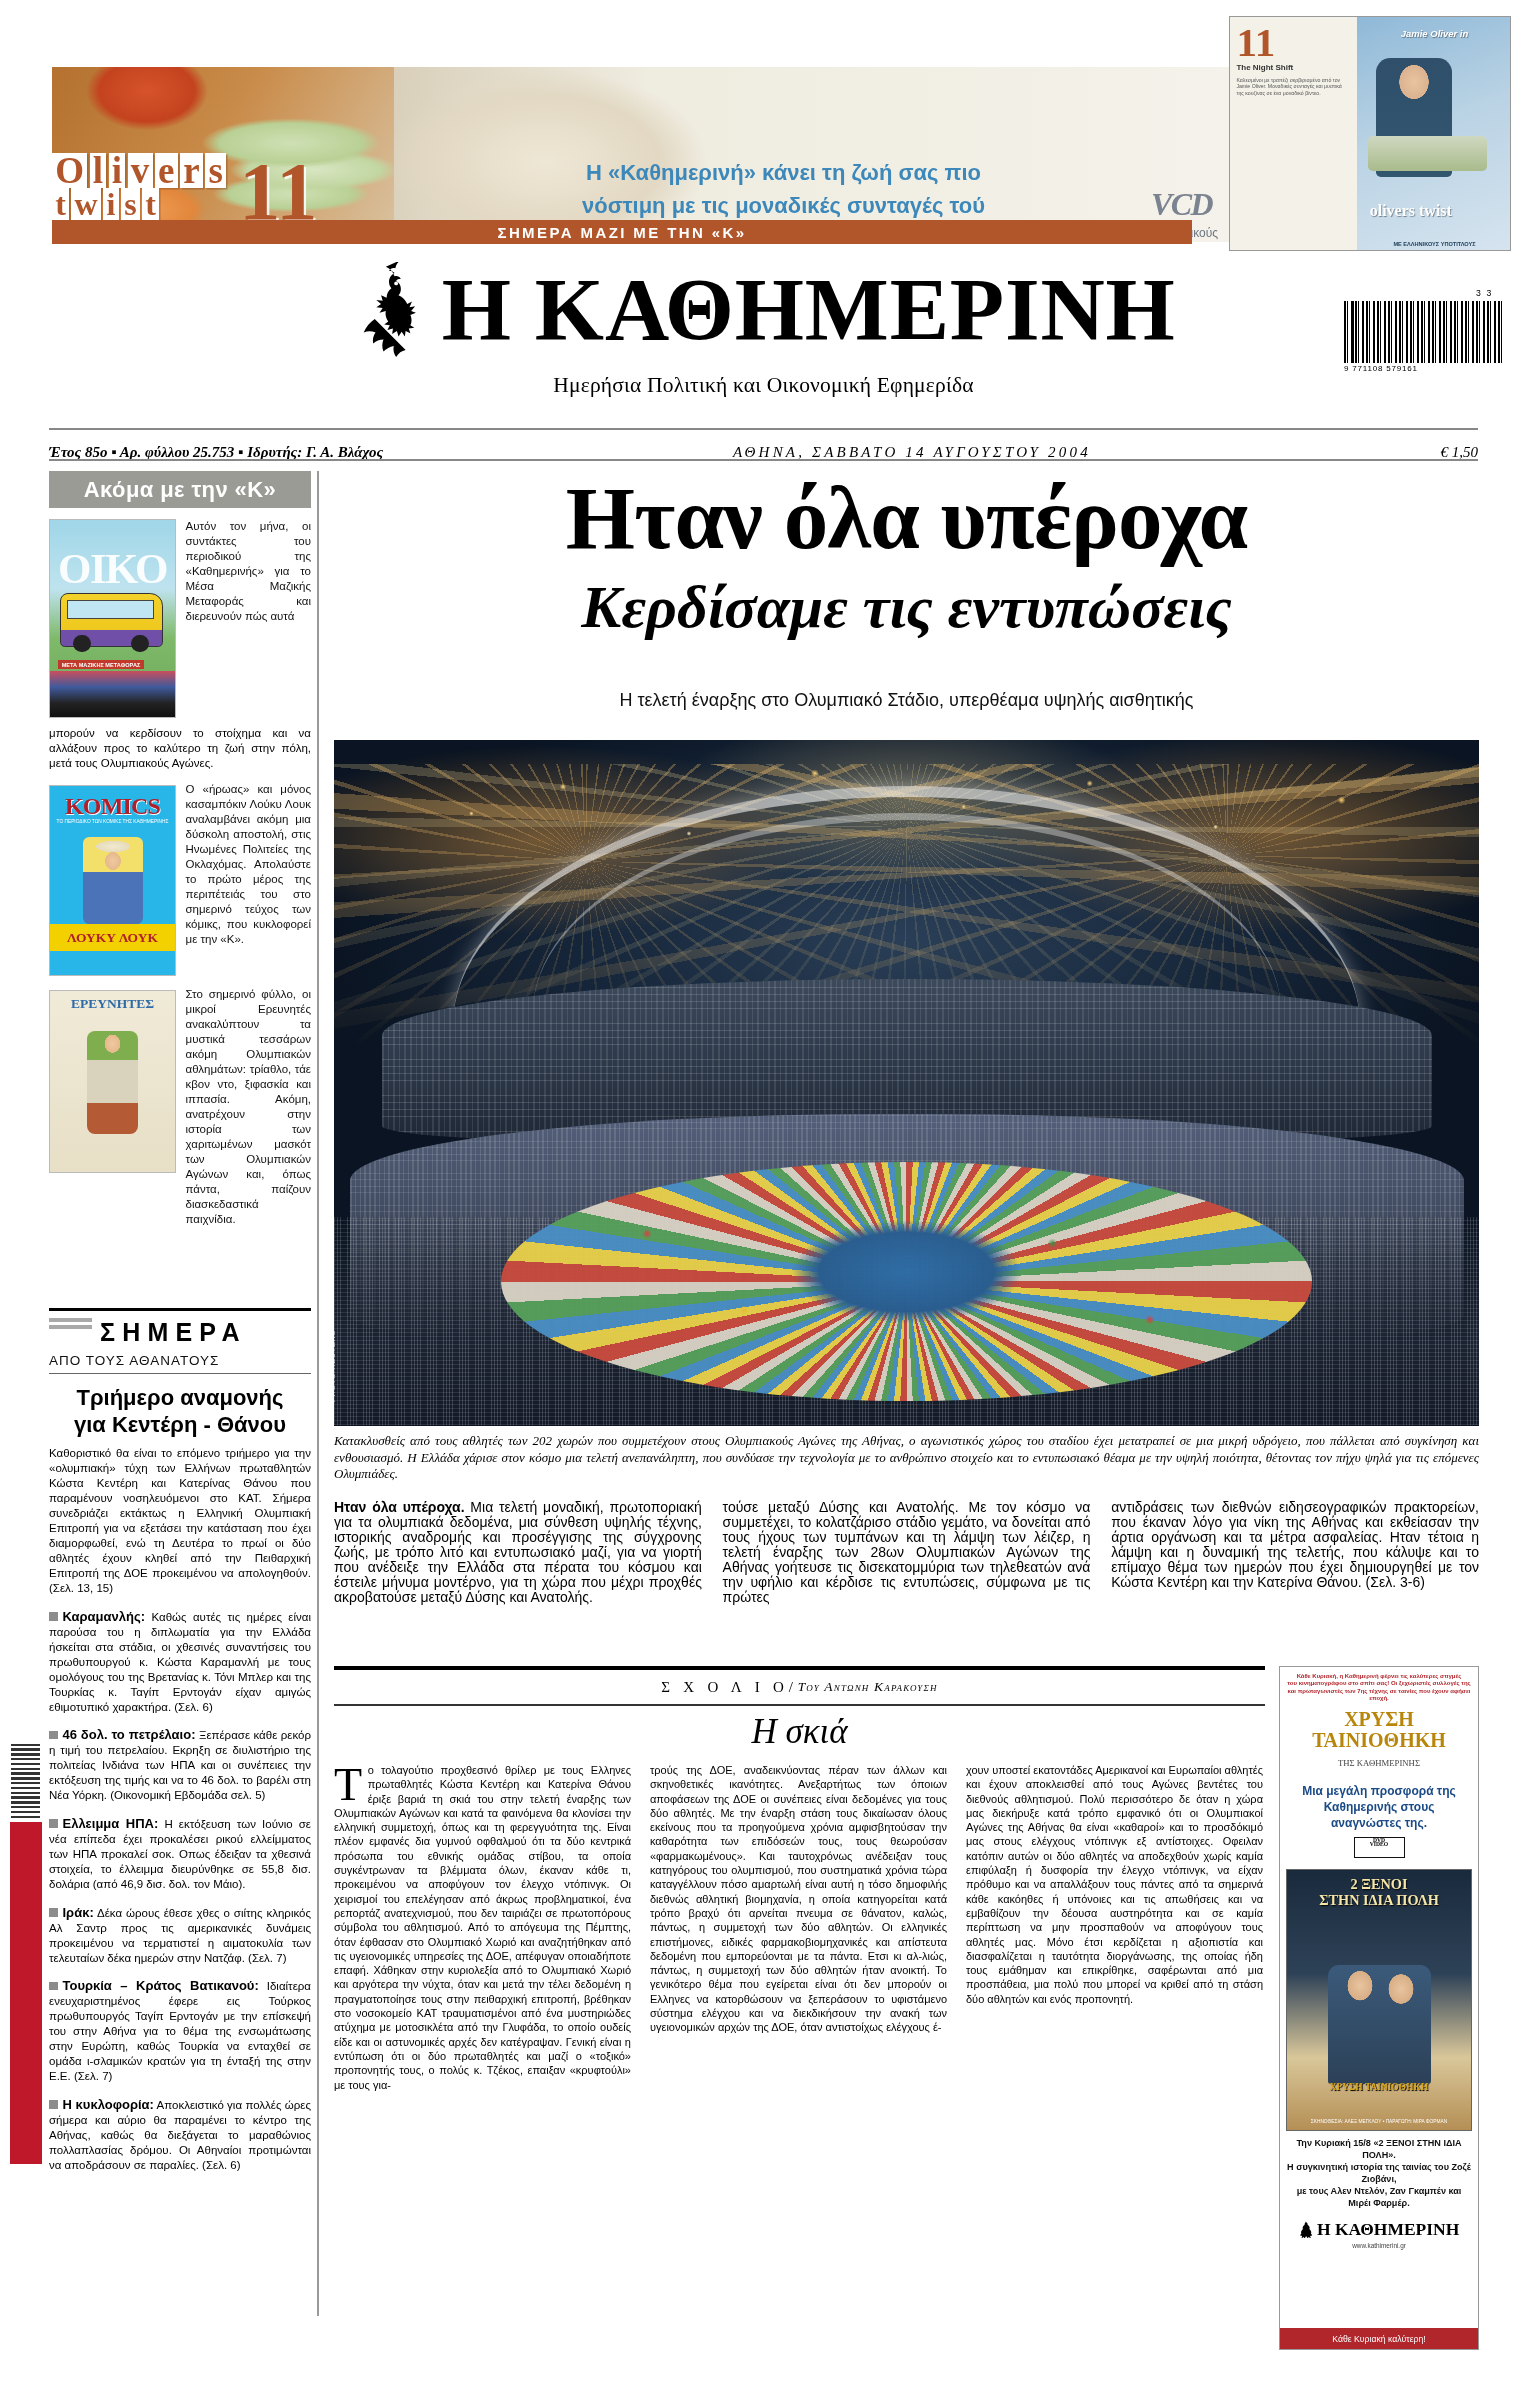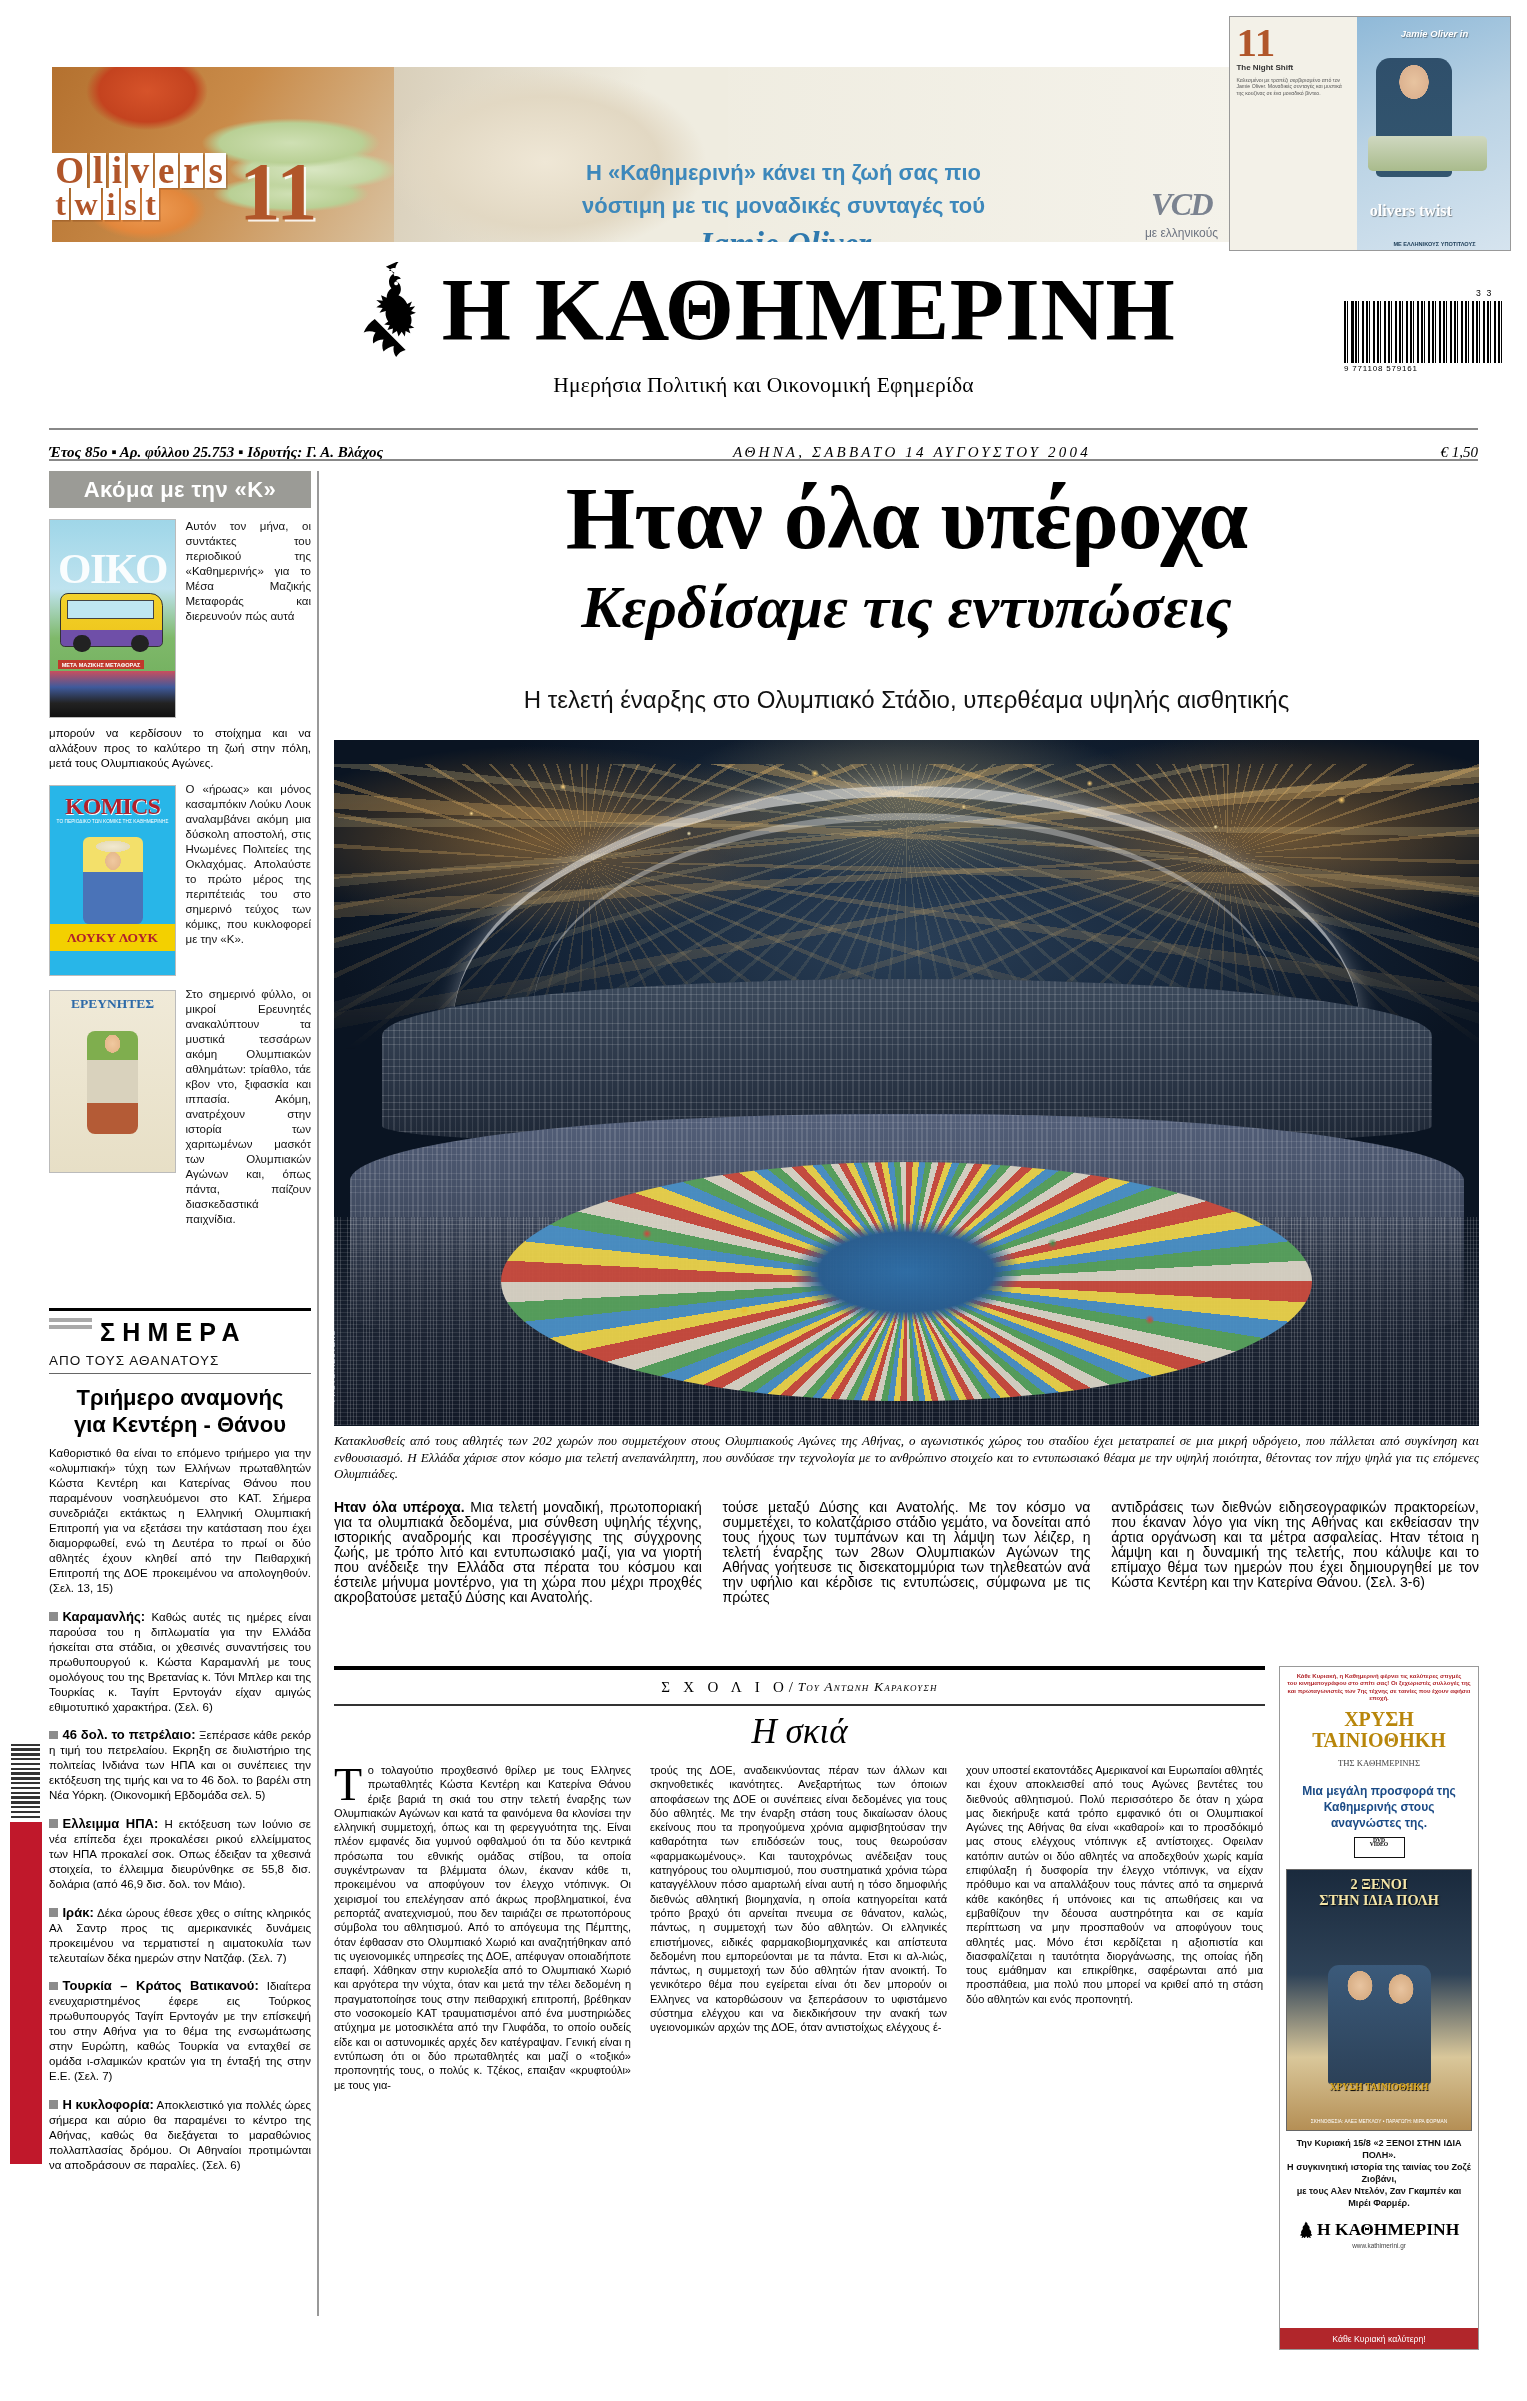--- a/index.html
+++ b/index.html
@@ -249,21 +249,21 @@
     font-family:"Liberation Serif", serif; font-weight:bold;
     font-size:89px; line-height:89px; text-align:center; letter-spacing:-0.8px;
   }
   .h2 {
     position:absolute; left:334px; top:574px; width:1145px;
     font-family:"Liberation Serif", serif; font-weight:bold; font-style:italic;
     font-size:60px; line-height:67px; text-align:center;
   }
   .h3 {
     position:absolute; left:334px; top:684px; width:1145px;
-    font-size:24px; line-height:32px; text-align:center; color:#111;
+    font-size:18px; line-height:32px; text-align:center; color:#111;
   }
 
   
   .photo {
     position:absolute; left:334px; top:740px; width:1145px; height:686px;
     overflow:hidden; background:#07131f;
   }
   .ph-sky {
     position:absolute; inset:0;
     background:radial-gradient(ellipse 716px 334px at 573px 199px,#2a3f57 0%,#16263a 45%,#0a1422 80%);
@@ -486,20 +486,21 @@
     </div>
     <div class="ol-row ol-row2">
       <span class="ol-ch">t</span>
       <span class="ol-ch">w</span>
       <span class="ol-ch">i</span>
       <span class="ol-ch">s</span>
       <span class="ol-ch">t</span>
     </div>
   </div>
   <div class="ol-eleven">11</div>
+  <div class="promo-bar">ΣΗΜΕΡΑ ΜΑΖΙ ΜΕ ΤΗΝ «Κ»</div>
 
   <div class="dvdbox">
     <div class="dvdbox-left">
       <div class="dvd-11">11</div>
       <div class="dvd-ttl">The Night Shift</div>
       <div class="dvd-body">Καλεσμένοι με τραπέζι σερβιρισμένο από τον Jamie Oliver. Μοναδικές συνταγές και μυστικά της κουζίνας σε ένα μοναδικό βίντεο.</div>
     </div>
     <div class="dvd-right">
       <div class="dvd-name">Jamie Oliver in</div>
       <div class="dvd-person"></div>

